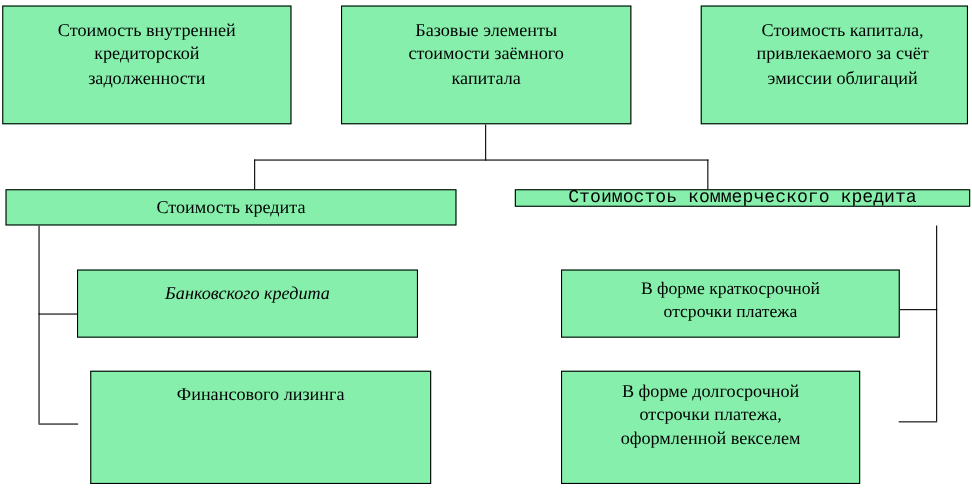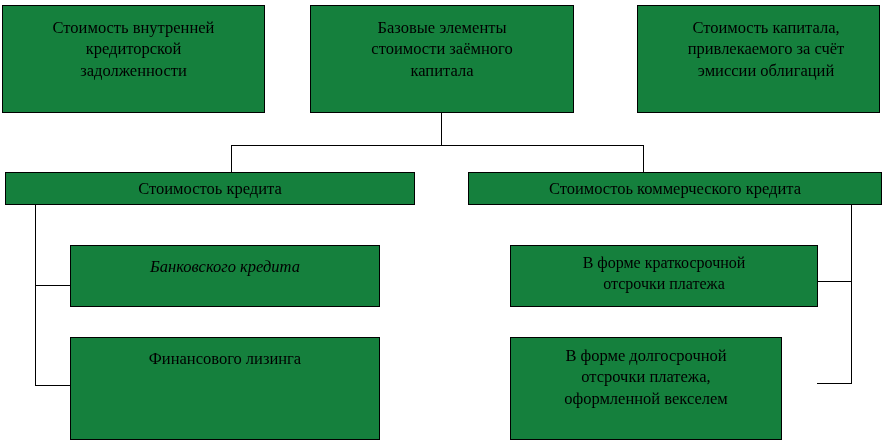--- a/index.html
+++ b/index.html
@@ -15,21 +15,21 @@
     position: relative;
     width: 884px;
     height: 445px;
     background: #ffffff;
     overflow: hidden;
   }
   .node {
     position: absolute;
     box-sizing: border-box;
     border: 1px solid #000000;
-    background: #15803d;
+    background: #86efac;
     display: flex;
     justify-content: center;
     align-items: flex-start;
     text-align: center;
     z-index: 3;
   }
   .node .txt {
     display: block;
     width: 100%;
     line-height: 1.30;
@@ -38,32 +38,32 @@
   
   #n-internal-payables { left: 2px;   top: 5px;   width: 263px; height: 108px; }
   #n-base-elements     { left: 310px; top: 5px;   width: 264px; height: 108px; }
   #n-bond-issue        { left: 637px; top: 5px;   width: 243px; height: 108px; padding-left: 15px; }
   #n-internal-payables .txt,
   #n-base-elements .txt,
   #n-bond-issue .txt { padding-top: 11px; font-size: 16.5px; }
 
   
   #n-credit-cost     { left: 5px;   top: 172px; width: 410px; height: 33px; align-items: center; }
-  #n-commercial-cost { left: 468px; top: 172px; width: 414px; height: 33px; align-items: center; }
+  #n-commercial-cost { left: 468px; top: 172px; width: 414px; height: 16px; align-items: center; font-family: Liberation Mono, monospace; }
   #n-credit-cost .txt,
   #n-commercial-cost .txt { font-size: 16.5px; }
 
   
   #n-bank-credit      { left: 70px;  top: 245px; width: 310px; height: 62px; }
   #n-short-deferral   { left: 510px; top: 245px; width: 308px; height: 62px; }
   #n-bank-credit .txt    { padding-top: 10px; font-size: 16.5px; font-style: italic; }
   #n-short-deferral .txt { padding-top: 7px;  font-size: 16px; }
 
   
-  #n-fin-leasing      { left: 70px;  top: 337px; width: 310px; height: 103px; }
+  #n-fin-leasing      { left: 82px;  top: 337px; width: 310px; height: 103px; }
   #n-long-deferral    { left: 510px; top: 337px; width: 272px; height: 103px; }
   #n-fin-leasing .txt   { padding-top: 10px; font-size: 16.5px; }
   #n-long-deferral .txt { padding-top: 7px;  font-size: 16.5px; }
 
   .conn {
     position: absolute;
     background: #000000;
     z-index: 1;
   }
   .vline { width: 1px; }
@@ -102,21 +102,21 @@
 капитала</span>
   </div>
 
   <div class="node" id="n-bond-issue">
     <span class="txt">Стоимость капитала,
 привлекаемого за счёт
 эмиссии облигаций</span>
   </div>
 
   <div class="node" id="n-credit-cost">
-    <span class="txt">Стоимостоь кредита</span>
+    <span class="txt">Стоимость кредита</span>
   </div>
 
   <div class="node" id="n-commercial-cost">
     <span class="txt">Стоимостоь коммерческого кредита</span>
   </div>
 
   <div class="node" id="n-bank-credit">
     <span class="txt">Банковского кредита</span>
   </div>
 

